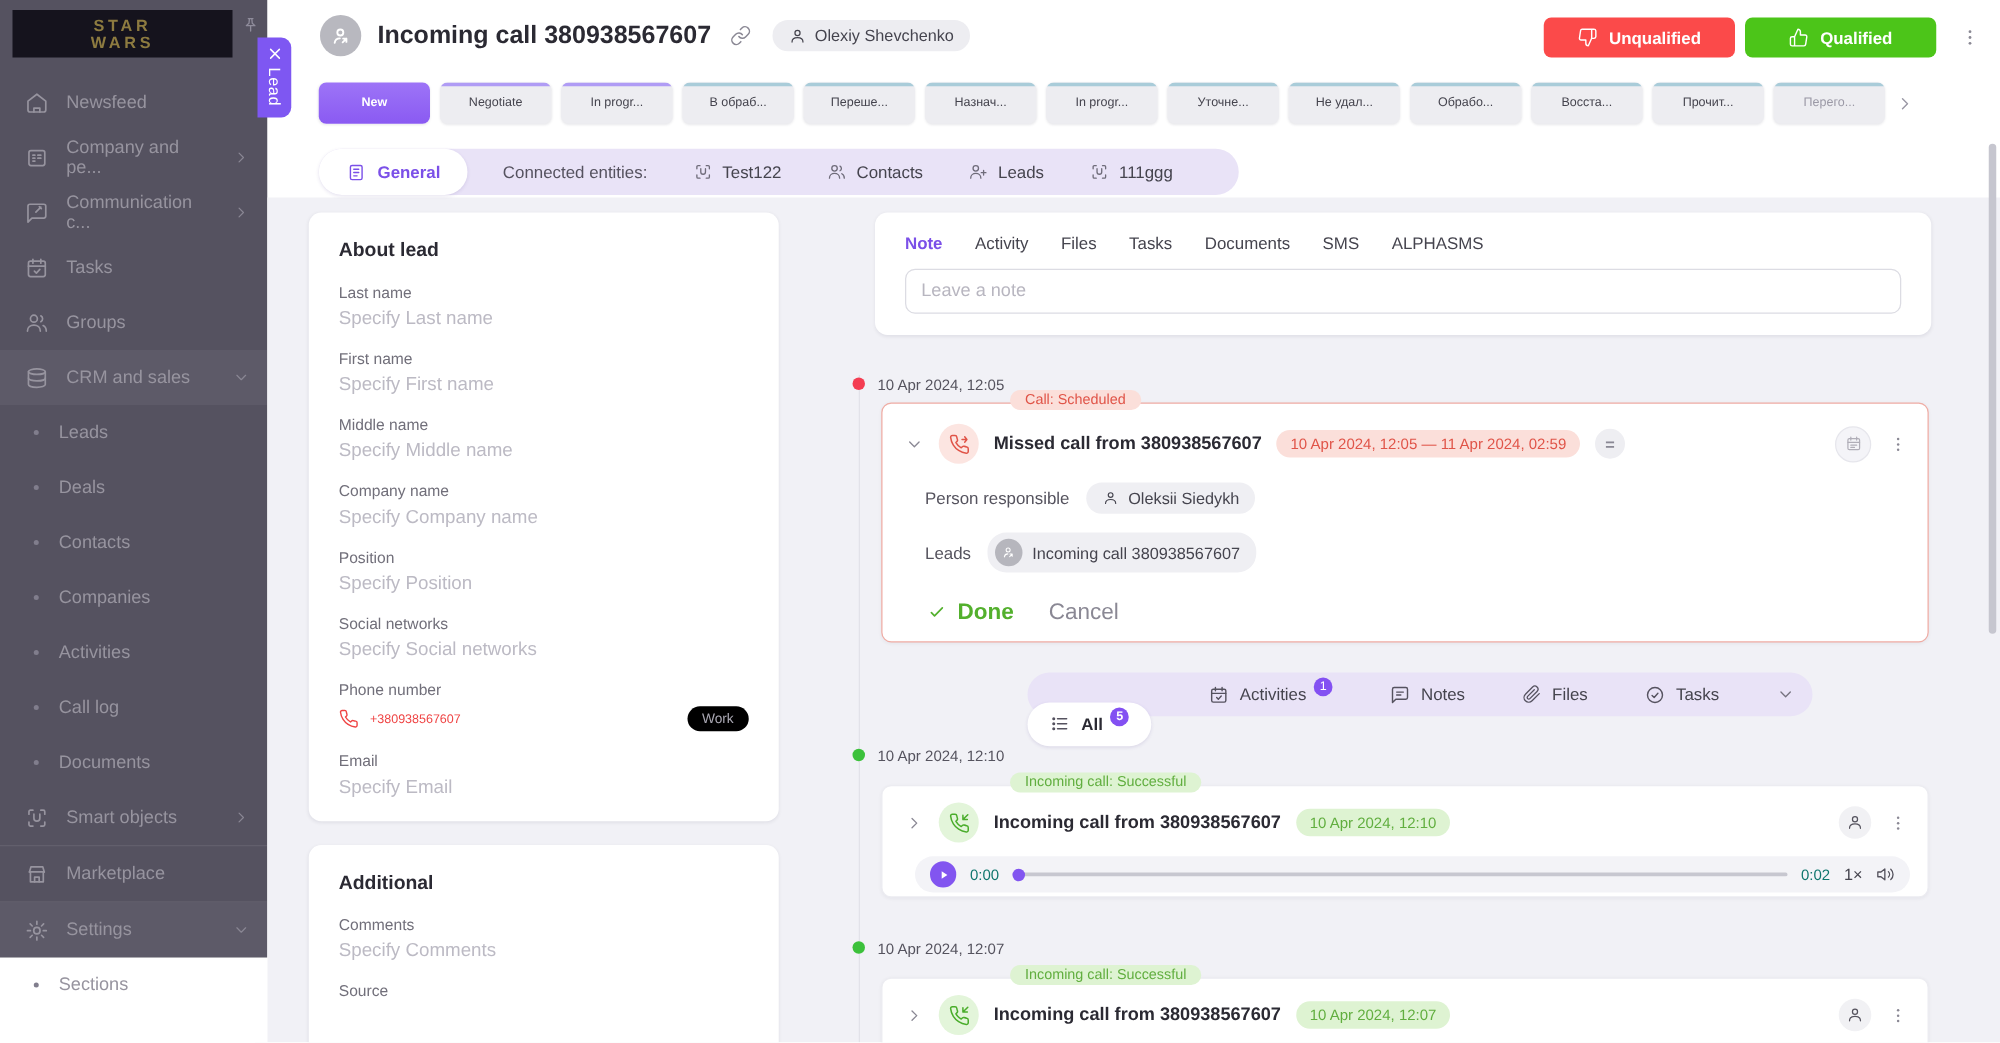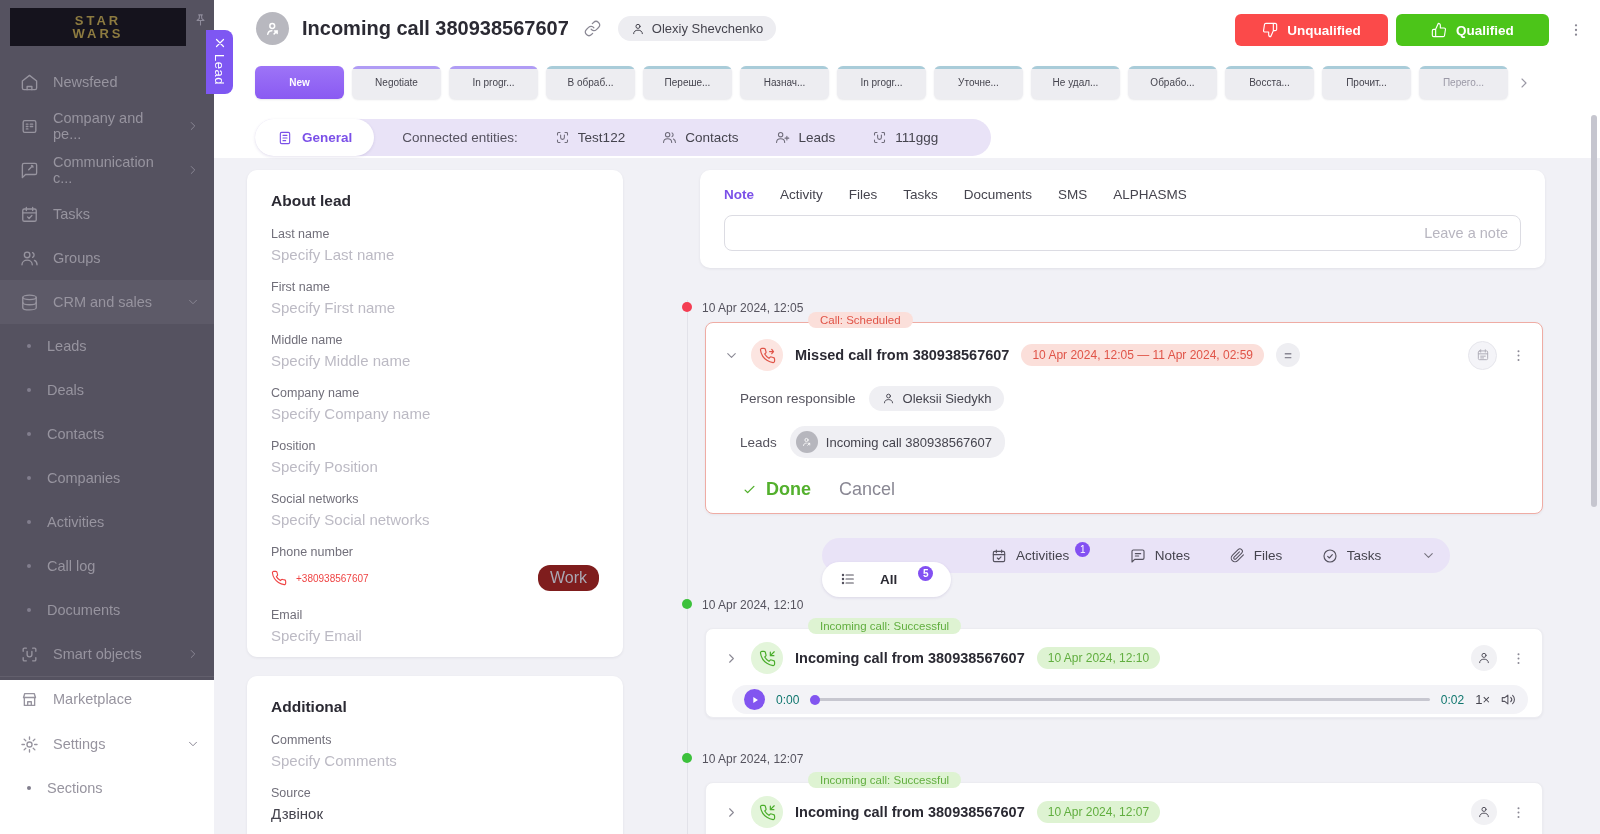--- a/index.html
+++ b/index.html
@@ -2,21 +2,21 @@
 <html><head>
 <meta charset="utf-8">
 <style>
   html,body{margin:0;padding:0;background:#fff;}
   .screen{position:relative;width:1600px;height:834px;overflow:hidden;background:#fff;
           font-family:"Liberation Sans",sans-serif;-webkit-font-smoothing:antialiased;}
   svg.ic{fill:none;stroke:currentColor;stroke-width:1.7;stroke-linecap:round;stroke-linejoin:round;display:block;flex:none;}
   svg.fill{fill:currentColor;stroke:none;display:block;flex:none;}
 
   
-  .sidebar{position:absolute;left:0;top:0;width:214px;height:680px;background:#555260;color:#97949f;}
+  .sidebar{position:absolute;left:0;top:0;width:214px;height:766px;background:#555260;color:#97949f;}
   .logo{position:absolute;left:10px;top:8px;width:176px;height:38px;background:#15131d;
         display:flex;flex-direction:column;align-items:center;justify-content:center;
         font-weight:800;font-size:13px;line-height:13px;letter-spacing:3px;color:#8d7b40;}
   .pin{position:absolute;right:6px;top:13px;color:#8f8c9b;}
   .lead-tab{position:absolute;left:206px;top:30px;width:27px;height:64px;background:#7e57f2;
             border-radius:0 8px 8px 0;z-index:6;display:flex;flex-direction:column;align-items:center;
             padding-top:7px;box-sizing:border-box;color:#fff;cursor:pointer;}
   .lead-tab .lbl{writing-mode:vertical-rl;font-size:13px;margin-top:5px;letter-spacing:.5px;}
   .nav{position:absolute;top:60px;left:0;right:0;}
   .nav-row{height:44px;display:flex;align-items:center;gap:14px;padding:0 14px 0 20px;
@@ -72,30 +72,30 @@
   .card{position:absolute;background:#fff;border-radius:10px;box-shadow:0 1px 3px rgba(20,20,40,.07);box-sizing:border-box;}
   .panel-title{font-size:15.5px;font-weight:700;color:#2b2a33;}
   .f-label{margin-top:17px;font-size:12.5px;color:#716f7a;}
   .f-value{margin-top:5px;font-size:15px;color:#bcbac4;cursor:text;}
   .f-value.real{color:#45444e;}
 
   .about{left:33px;top:170px;width:376px;height:487px;padding:22px 24px;}
   .additional{left:33px;top:676px;width:376px;height:210px;padding:22px 24px;}
   .phone-row{display:flex;align-items:center;justify-content:space-between;margin-top:6px;}
   .phone-val{display:flex;align-items:center;gap:9px;color:#ef4444;font-size:10px;cursor:pointer;}
-  .tag{background:#7f1d1d;color:#aaa8b3;font-size:16px;padding:4px 12px;border-radius:12px;}
+  .tag{background:#000000;color:#aaa8b3;font-size:11px;padding:4px 12px;border-radius:12px;}
 
   
   .composer{left:486px;top:170px;width:845px;height:98px;padding:17px 24px;}
   .ctabs{display:flex;gap:26px;font-size:13.5px;color:#45444e;}
   .ctab{cursor:pointer;}
   .ctab.active{color:#7b50e8;font-weight:600;}
   .note-input{margin-top:13px;width:100%;height:36px;border:1px solid #dcdce3;border-radius:8px;
               font-size:14.5px;padding:0 12px;box-sizing:border-box;color:#45444e;outline:none;
-              font-family:"Liberation Sans",sans-serif;text-align:right;}
+              font-family:"Liberation Sans",sans-serif;}
   .note-input::placeholder{color:#b8b6c0;}
 
   
   .tl-line{position:absolute;left:473px;top:300px;bottom:0;width:1px;background:#e2e2e9;}
   .tl-dot{position:absolute;width:10px;height:10px;border-radius:50%;}
   .tl-date{position:absolute;font-size:12px;color:#55535e;}
   .badge-pill{position:absolute;top:-11px;left:102px;font-size:11.5px;padding:2px 12px;border-radius:12px;}
   .badge-red{background:#fbdfda;color:#e05448;}
   .badge-green{background:#def3d2;color:#61ae3f;}
   .tcard{position:absolute;background:#fff;border-radius:8px;box-sizing:border-box;
@@ -123,21 +123,21 @@
   .chip-avatar{width:22px;height:22px;border-radius:50%;background:#b6b6bd;color:#fff;
                display:flex;align-items:center;justify-content:center;margin-left:-7px;}
   .c1-actions{display:flex;align-items:flex-start;gap:28px;padding:21px 0 0 36px;font-size:18px;}
   .done{color:#53b02d;font-weight:600;display:flex;gap:9px;align-items:center;cursor:pointer;}
   .cancel{color:#8a8894;cursor:pointer;}
 
   
   .fbar{position:absolute;left:608px;top:538px;width:628px;height:35px;background:#e9e3f7;border-radius:18px;
         display:flex;align-items:center;justify-content:space-between;font-size:13.5px;color:#45444e;
         padding:0 14px 0 0;box-sizing:border-box;}
-  .fpill{height:35px;background:#fff;border-radius:18px;display:flex;align-items:center;gap:24px;
+  .fpill{height:35px;background:#fff;border-radius:18px;display:flex;align-items:center;gap:9px;
          padding:0 18px;font-weight:600;color:#2b2a33;box-shadow:0 1px 3px rgba(80,60,140,.14);cursor:pointer;margin-top:47px;}
   .fitem{display:flex;align-items:center;gap:9px;cursor:pointer;}
   .fitem svg,.fpill svg{color:#55525f;}
   .fbadge{min-width:15px;height:15px;border-radius:8px;background:#8350f2;color:#fff;font-size:10px;
           display:flex;align-items:center;justify-content:center;margin:-12px 0 0 -3px;padding:0 3px;box-sizing:border-box;}
   .fchev{color:#76737f;cursor:pointer;}
 
   
   .audio{margin:11px 14px 0 26px;height:29px;background:#f3f3f7;border-radius:15px;display:flex;
          align-items:center;gap:11px;padding:0 12px;}
@@ -471,21 +471,20 @@
       </div>
       <div class="f-label">Email</div>
       <div class="f-value">Specify Email</div>
     </div>
 
     <div class="card additional">
       <div class="panel-title">Additional</div>
       <div class="f-label">Comments</div>
       <div class="f-value">Specify Comments</div>
       <div class="f-label">Source</div>
-      <div class="f-value real">Дзвінок</div>
     </div>
 
     <div class="card composer">
       <div class="ctabs">
         <span class="ctab active">Note</span>
         <span class="ctab">Activity</span>
         <span class="ctab">Files</span>
         <span class="ctab">Tasks</span>
         <span class="ctab">Documents</span>
         <span class="ctab">SMS</span>

